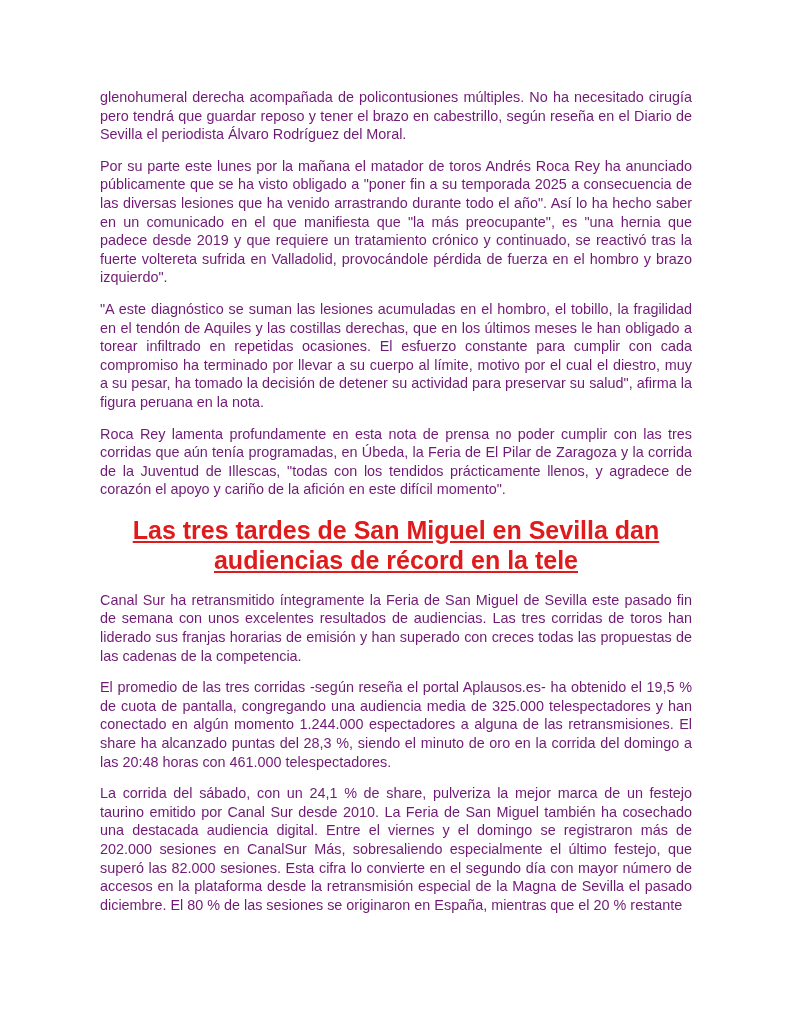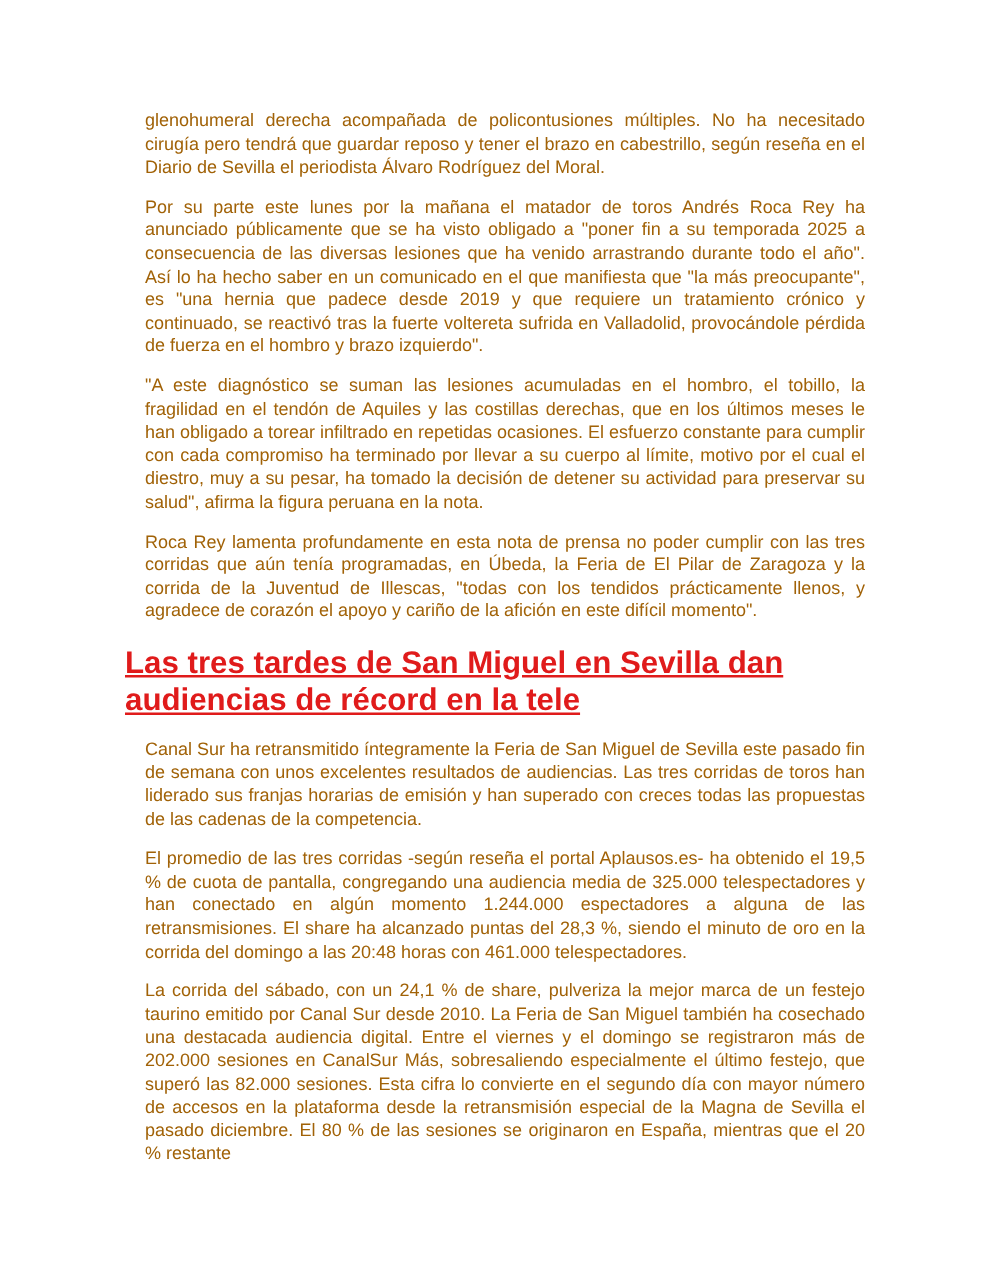--- a/index.html
+++ b/index.html
@@ -19,27 +19,28 @@
   .content {
     position: absolute;
     left: 100px;
     top: 88px;
     width: 592px;
   }
   .para {
     font-size: 14.4px;
     line-height: 18.6px;
     text-align: justify;
-    margin: 0 0 13px 16px;
-    color: #a16207;
+    margin: 0 0 13px 0;
+    color: #701a75;
   }
   .headline {
     font-size: 25px;
     line-height: 30px;
     font-weight: bold;
+    text-align: center;
     text-decoration: underline;
     margin: 16px 0 16px 0;
     color: #e01b1b;
   }
 </style>
 </head>
 <body>
 
 <div class="page" style="background: rgb(255, 255, 255);">
   <div class="content">

